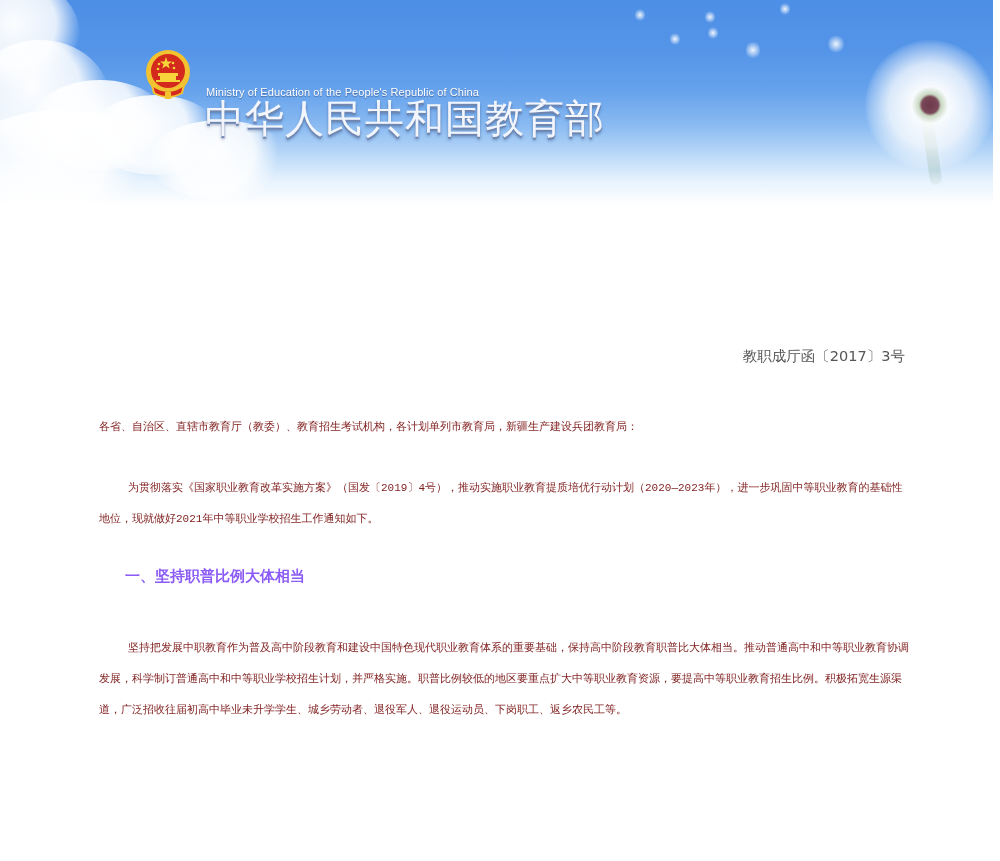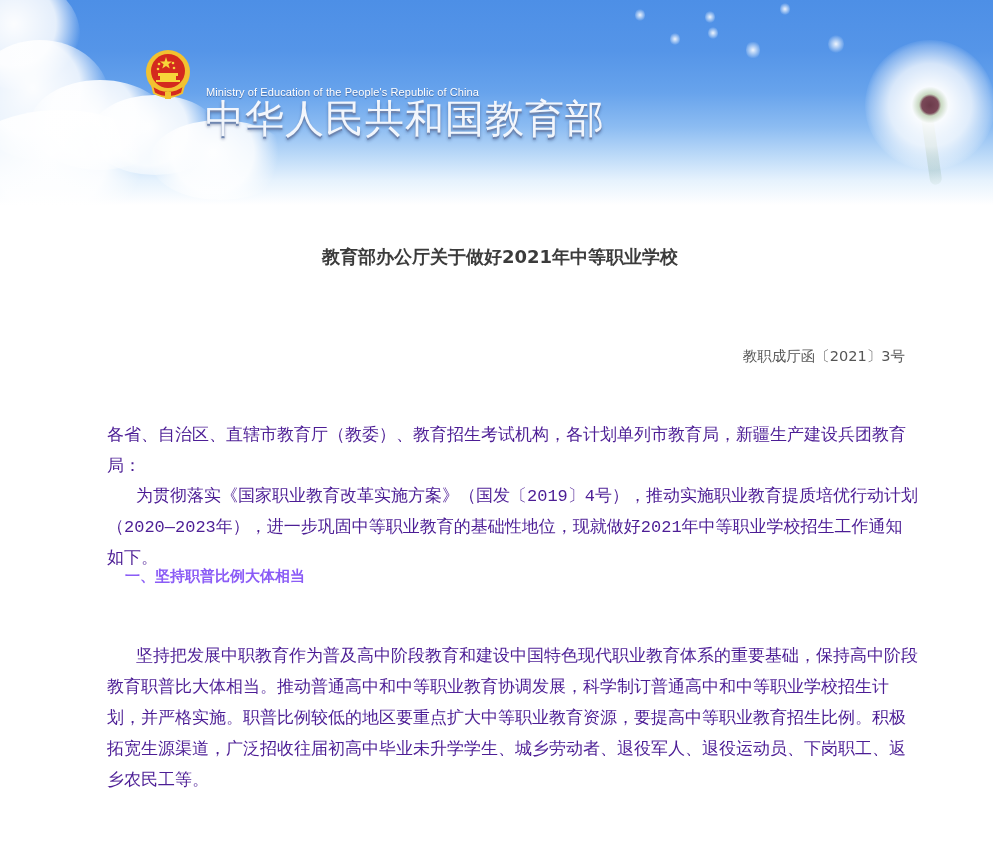--- a/index.html
+++ b/index.html
@@ -117,24 +117,24 @@
       position: absolute;
       right: 95px;
       top: 347px;
       font-size: 14.5px;
       color: #555555;
     }
     .para {
       position: absolute;
       left: 95px;
       width: 812px;
-      font-size: 17px;
-      color: #4c1d95;
+      font-size: 11px;
+      color: #7f1d1d;
       line-height: 31px;
-      margin: 12px;
+      margin: 4px;
     }
     .addressee { top: 407px; }
     .intro { top: 469px; text-indent: 29px; font-family: Liberation Mono, monospace; }
     .section-heading {
       position: absolute;
       left: 125px;
       top: 567px;
       font-size: 15px;
       font-weight: bold;
       color: #8b5cf6;
@@ -177,24 +177,23 @@
     <rect x="12" y="31" width="24" height="2" fill="#f7d53a"></rect>
     <path d="M8 36 Q24 48 40 36 L38 44 Q24 52 10 44 Z" fill="#d42a1e" stroke="#f2c230" stroke-width="2"></path>
     <rect x="21" y="43" width="6" height="7" fill="#f2c230"></rect>
   </svg>
 
   <div class="logo-cn">中华人民共和国教育部</div>
   <div class="logo-en">Ministry of Education of the People's Republic of China</div>
 </div>
 
 <div class="title">
-  <div>教育部办公厅关于做好2021年中等职业学校</div>
 </div>
 
-<div class="docno">教职成厅函〔2021〕3号</div>
+<div class="docno">教职成厅函〔2017〕3号</div>
 
 <p class="para addressee">各省、自治区、直辖市教育厅（教委）、教育招生考试机构，各计划单列市教育局，新疆生产建设兵团教育局：</p>
 
 <p class="para intro">为贯彻落实《国家职业教育改革实施方案》（国发〔2019〕4号），推动实施职业教育提质培优行动计划（2020—2023年），进一步巩固中等职业教育的基础性地位，现就做好2021年中等职业学校招生工作通知如下。</p>
 
 <div class="section-heading">一、坚持职普比例大体相当</div>
 
 <p class="para body1">坚持把发展中职教育作为普及高中阶段教育和建设中国特色现代职业教育体系的重要基础，保持高中阶段教育职普比大体相当。推动普通高中和中等职业教育协调发展，科学制订普通高中和中等职业学校招生计划，并严格实施。职普比例较低的地区要重点扩大中等职业教育资源，要提高中等职业教育招生比例。积极拓宽生源渠道，广泛招收往届初高中毕业未升学学生、城乡劳动者、退役军人、退役运动员、下岗职工、返乡农民工等。</p>
 
 </body></html>

